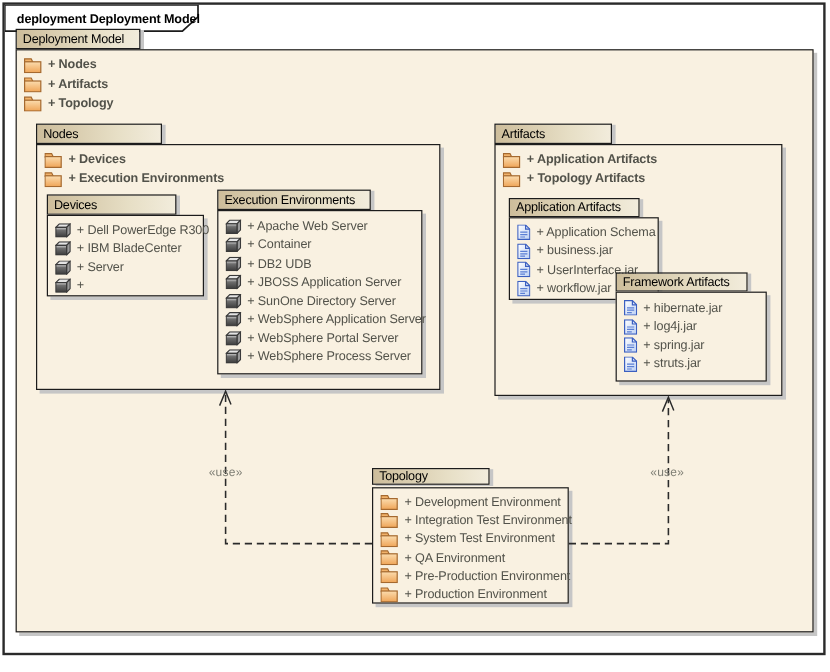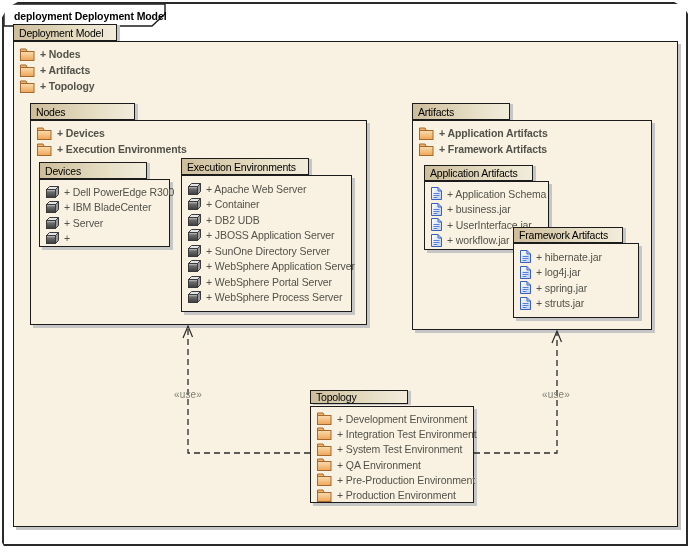--- a/index.html
+++ b/index.html
@@ -1,17 +1,17 @@
 <!DOCTYPE html>
 <html><head>
 <meta charset="utf-8">
 <style>
   html,body{margin:0;padding:0;background:#fff;}
   .stage{position:relative;width:692px;height:560px;background:#fff;overflow:hidden;
-         font-family:"Liberation Sans", sans-serif;border-radius:28px;}
+         font-family:"Liberation Sans", sans-serif;}
   .frame{position:absolute;left:2px;top:2px;width:686px;height:544px;
          border:2px solid #2a2a2a;box-sizing:border-box;background:#ffffff;}
   .frame-label{position:absolute;left:4px;top:4px;width:162px;height:23px;}
   .frame-label-text{position:absolute;left:10px;top:6px;font-size:10.5px;font-weight:bold;
          color:#000;letter-spacing:-0.1px;white-space:nowrap;}
   .pkg-tab{position:absolute;box-sizing:border-box;border:1px solid #1c1c1c;
          background:linear-gradient(to right,#cdbd9b 0%,#e7dfc6 65%,#f2ecdc 100%);
          display:flex;align-items:center;padding-left:5px;
          box-shadow:3px 1px 0 #c6c6c6;}
   .pkg-title{font-size:10.5px;font-weight:normal;color:#000;letter-spacing:-0.2px;white-space:nowrap;}
@@ -279,21 +279,21 @@
         <span class="row-label">+ Application Artifacts</span>
       </div>
 
       <div class="row row-lg">
         <span class="icon">
           <svg width="15" height="13" viewBox="0 0 15 13">
             <path d="M0.5,4 L0.5,1 L6,1 L7.5,4 Z" fill="#F2B36B" stroke="#A5692F"></path>
             <rect x="0.5" y="3.5" width="13.5" height="9" fill="url(#gFolder)" stroke="#A5692F"></rect>
           </svg>
         </span>
-        <span class="row-label">+ Framework Artifacts</span>
+        <span class="row-label">+ Topology Artifacts</span>
       </div>
     </div>
 
   <div class="pkg-tab" style="left:424px;top:165px;width:109px;height:16px;">
     <span class="pkg-title">Application Artifacts</span>
   </div>
   <div class="pkg-body" style="left:424px;top:181px;width:125px;height:69px;">
 
       <div class="row">
         <span class="icon">

